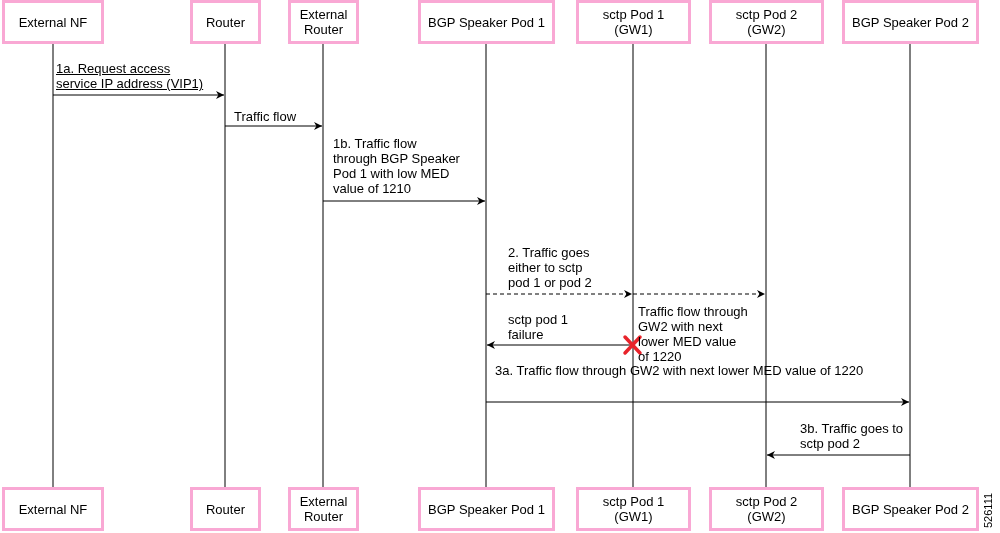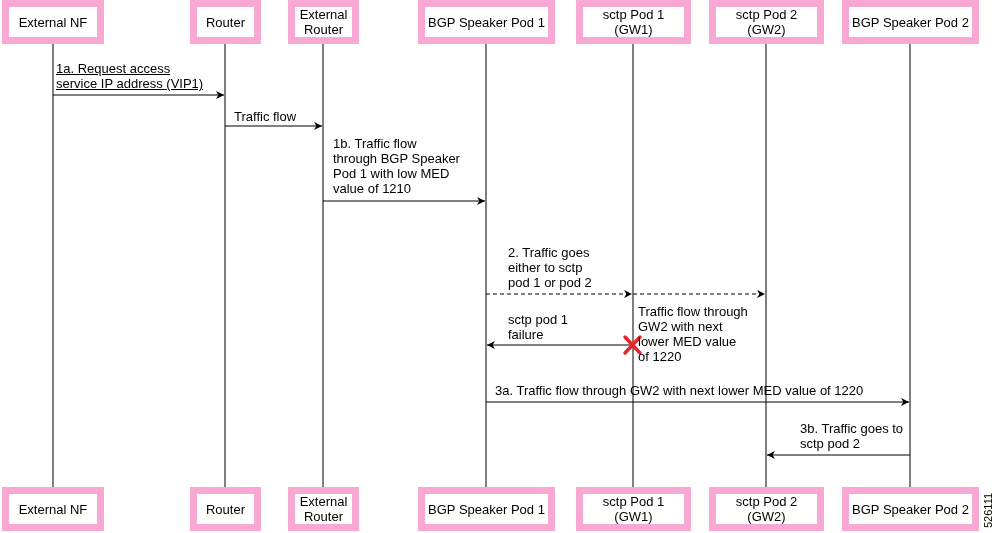--- a/index.html
+++ b/index.html
@@ -1,19 +1,19 @@
 <!DOCTYPE html>
 <html><head>
 <meta charset="utf-8">
 <style>
   html, body { margin: 0; padding: 0; background: #ffffff; }
   body { width: 1000px; height: 533px; position: relative; overflow: hidden;
          font-family: "Liberation Sans", sans-serif; color: #000; }
   #diagram { position: absolute; left: 0; top: 0; width: 1000px; height: 533px; }
-  .box { position: absolute; border: 7px solid #f9a8d4; background: #fff; box-sizing: border-box;
+  .box { position: absolute; border: 3px solid #f9a8d4; background: #fff; box-sizing: border-box;
          display: flex; align-items: center; justify-content: center; text-align: center;
          font-size: 13px; line-height: 15px; white-space: pre-line; }
   .label { position: absolute; font-size: 13px; line-height: 15px; white-space: pre-line; }
   .fig-id { position: absolute; left: 982px; top: 528px; font-size: 11px;
             transform: rotate(-90deg); transform-origin: left top; white-space: nowrap; }
 </style>
 </head>
 <body>
 
 <svg id="diagram" width="1000" height="533" viewBox="0 0 1000 533">
@@ -78,17 +78,17 @@
 value of 1210</div>
 <div class="label" style="left:508px;top:245px;">2. Traffic goes
 either to sctp
 pod 1 or pod 2</div>
 <div class="label" style="left:508px;top:312px;">sctp pod 1
 failure</div>
 <div class="label" style="left:638px;top:304px;">Traffic flow through
 GW2 with next
  lower MED value
 of 1220</div>
-<div class="label" style="left:495px;top:383px;white-space:nowrap;text-align:center;">3a. Traffic flow through GW2 with next lower MED value of 1220</div>
+<div class="label" style="left:495px;top:363px;white-space:nowrap;text-align:center;">3a. Traffic flow through GW2 with next lower MED value of 1220</div>
 <div class="label" style="left:787px;top:421px;margin-left:13px;">3b. Traffic goes to
 sctp pod 2</div>
 
 <div class="fig-id">526111</div>
 
 </body></html>

